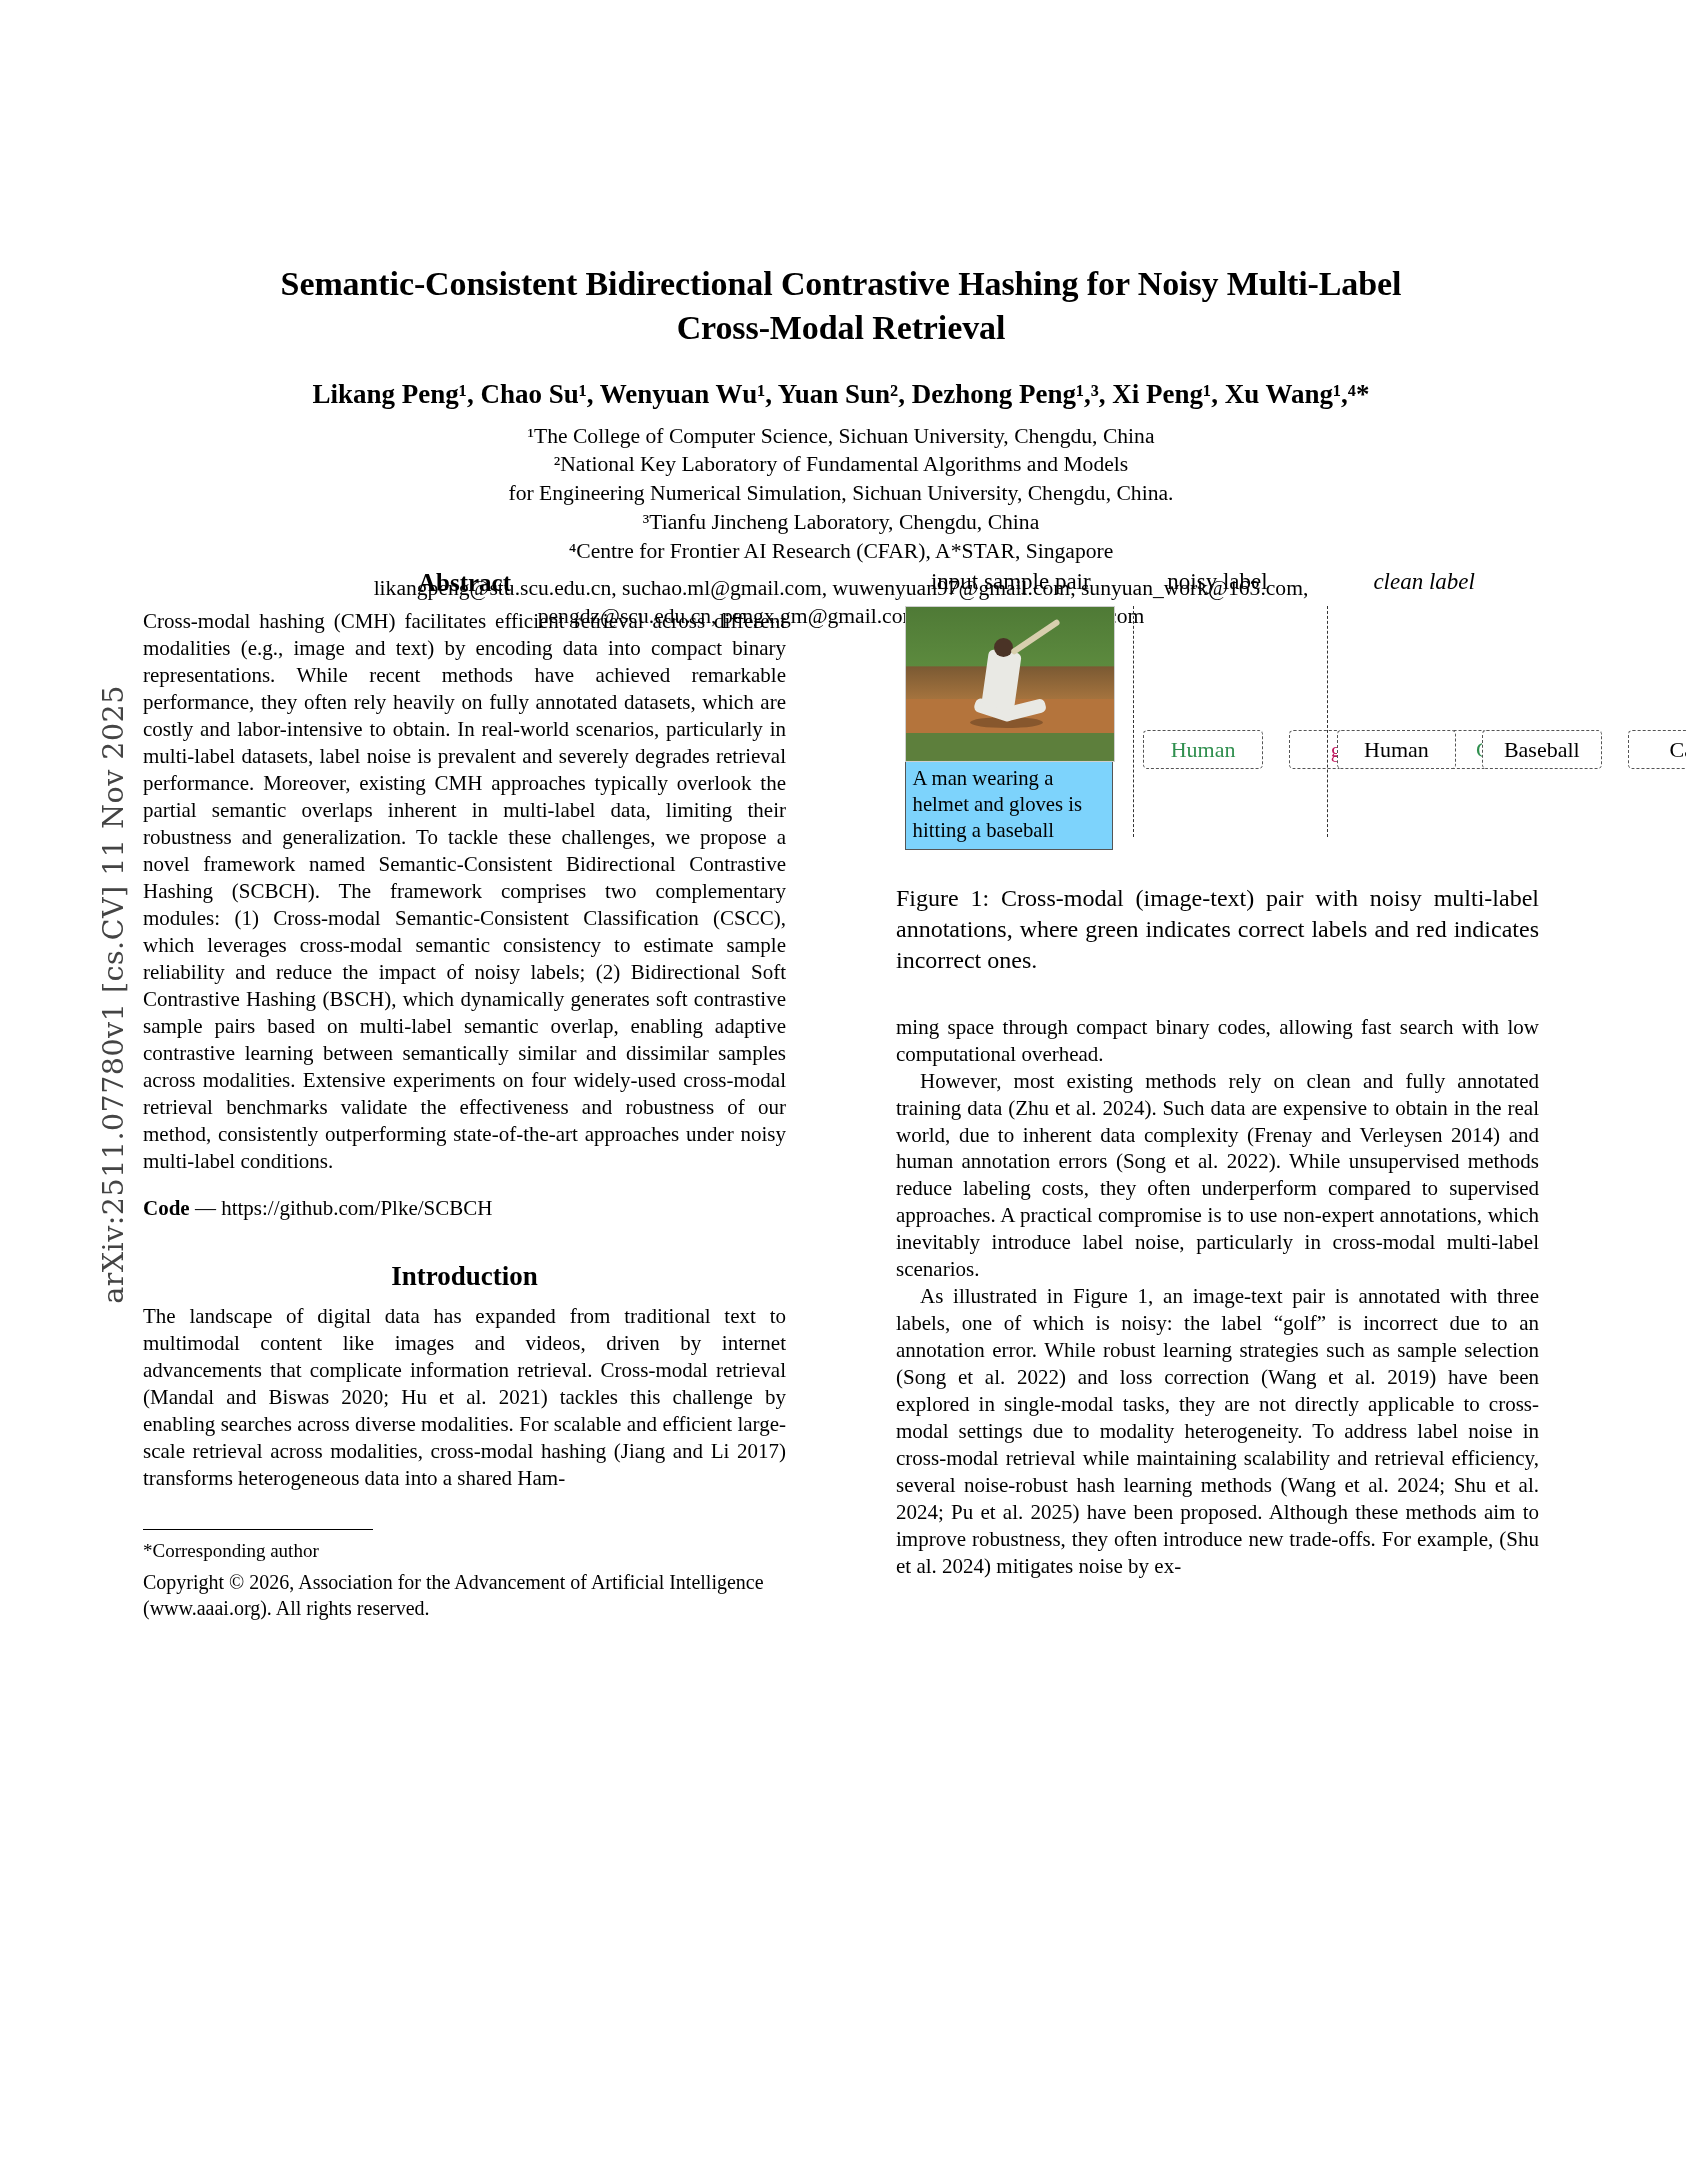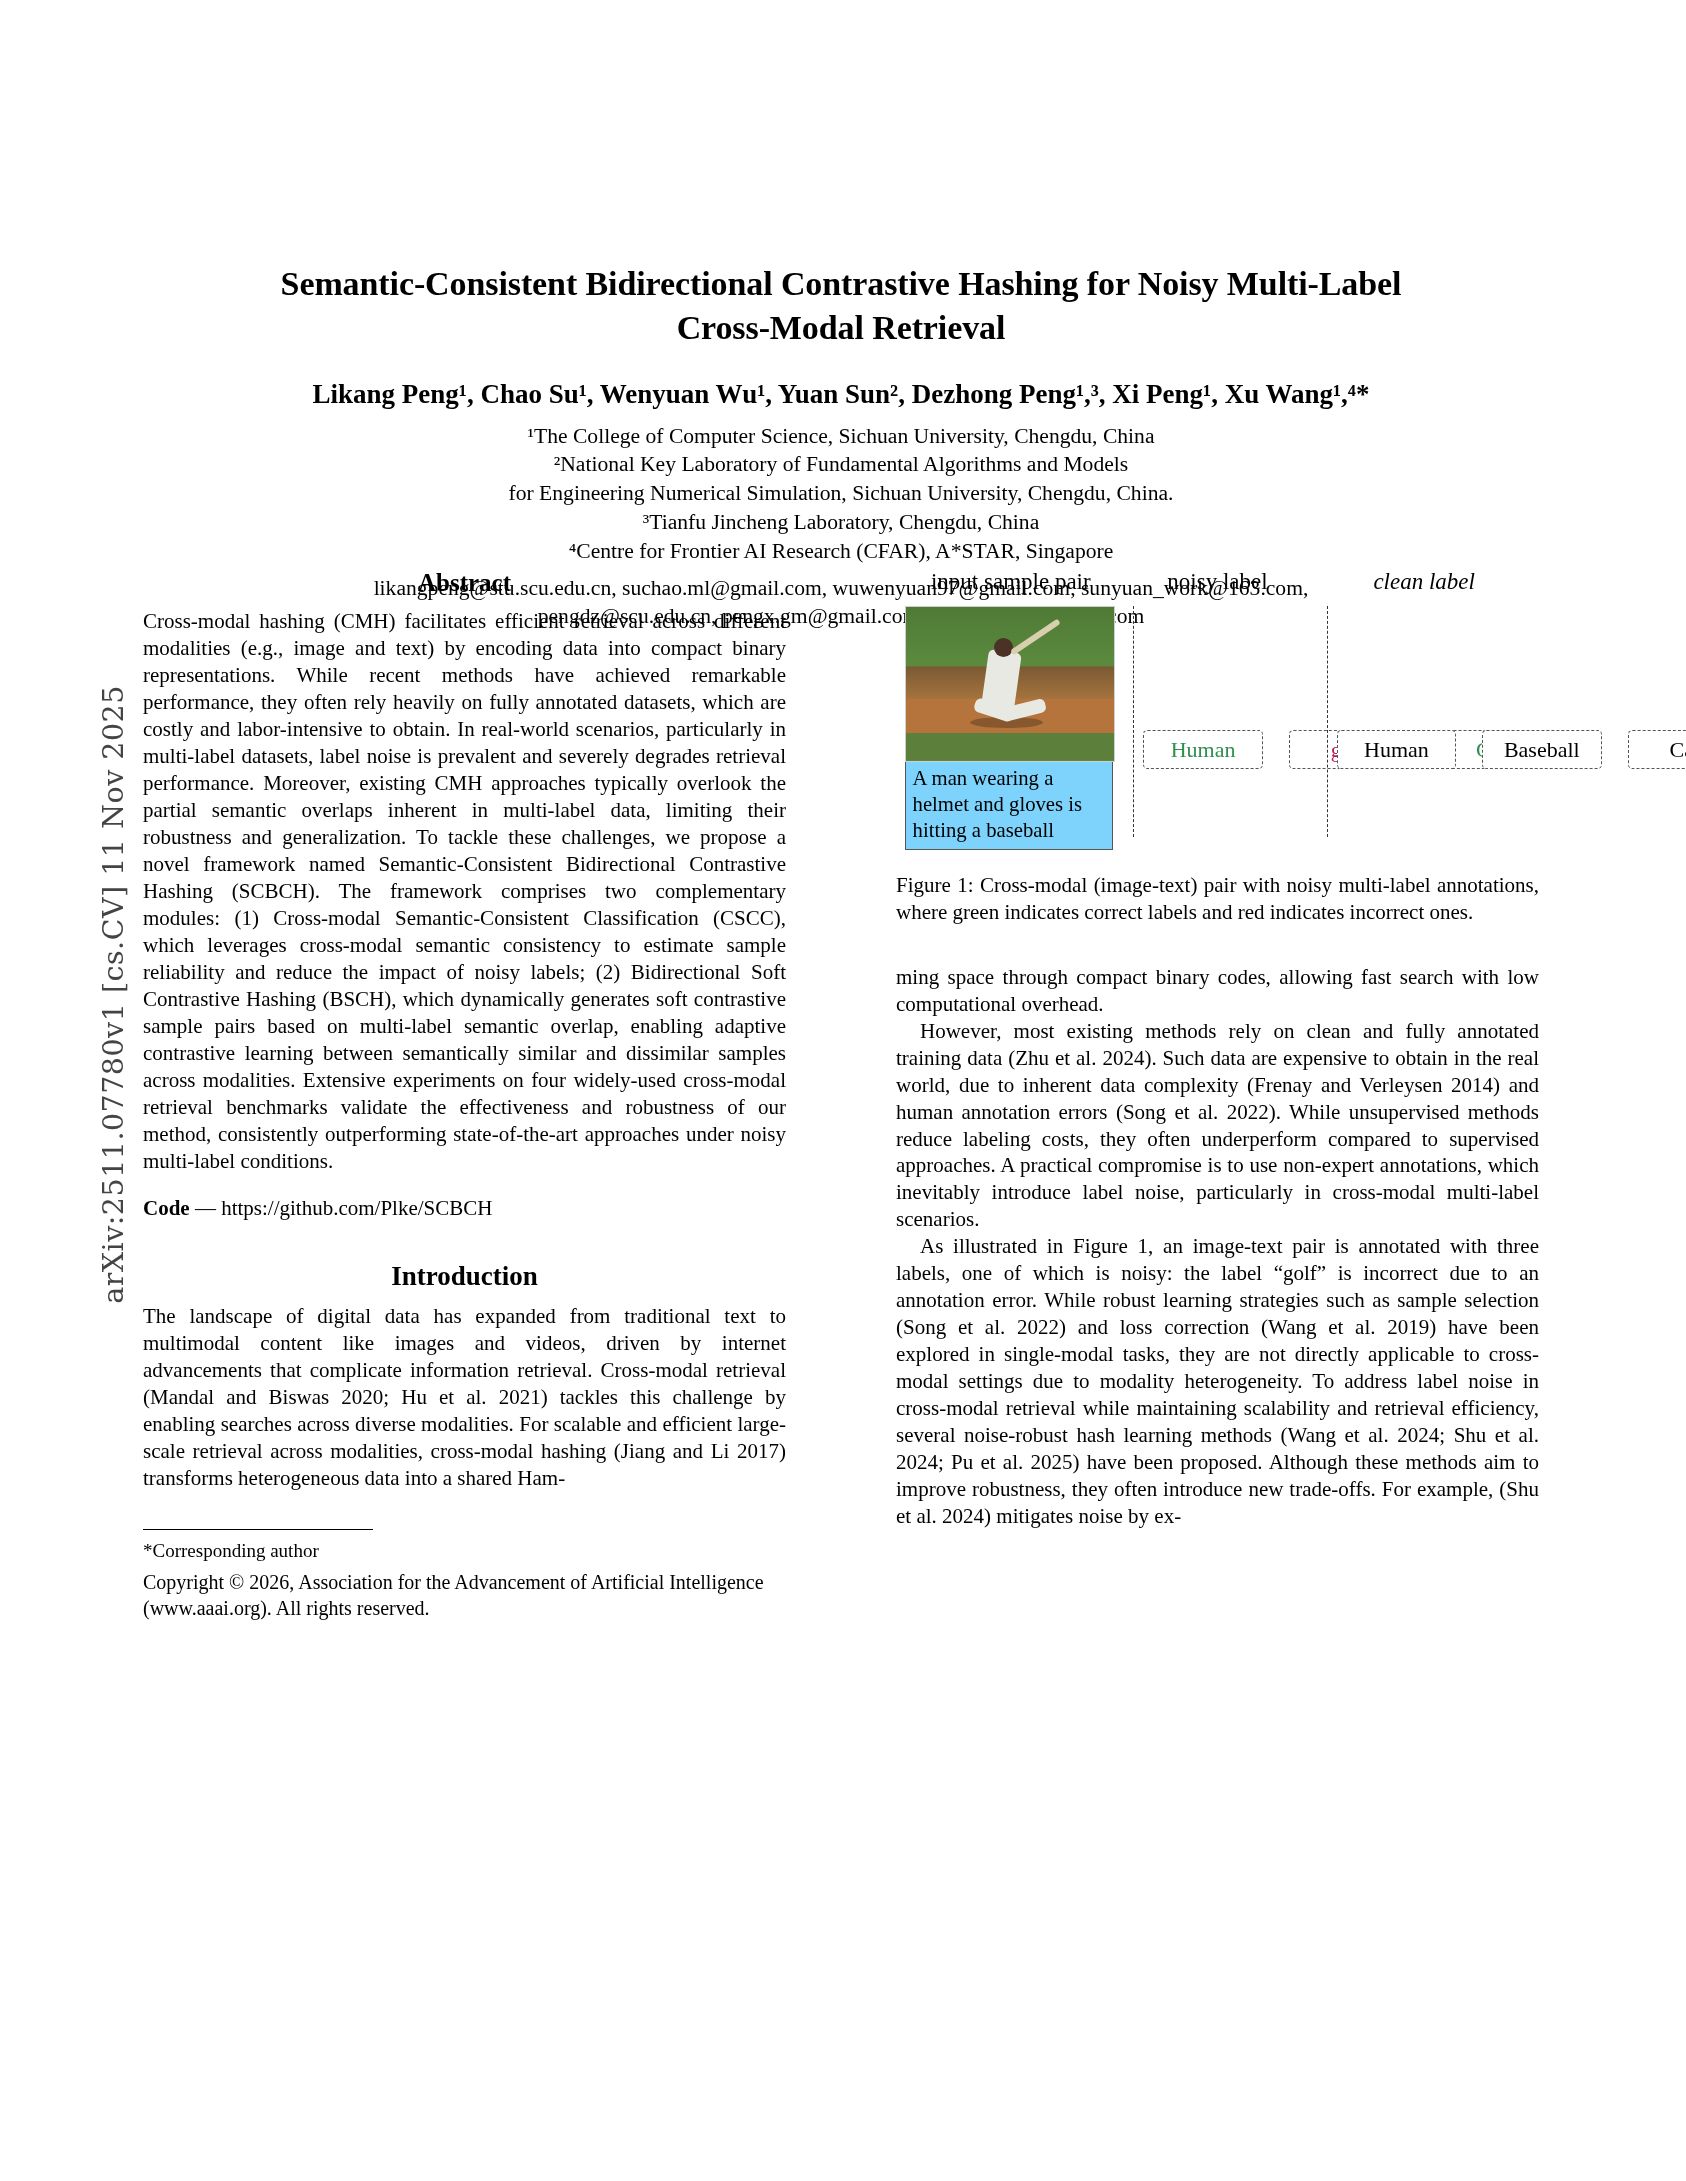--- a/index.html
+++ b/index.html
@@ -240,22 +240,22 @@
     font-size: 22px;
     padding: 5.5px 14.7px;
     min-width: 88px;
     text-align: center;
     background: #fff;
   }
   .tag.green { color: #2f8f4e; }
   .tag.red { color: #be185d; }
 
   .fig-caption {
-    margin-top: 28px;
-    font-size: 21px;
+    margin-top: 39px;
+    font-size: 24px;
     line-height: 1.3;
     text-align: justify;
   }
 
   .right-body {
     margin-top: 37px;
   }
 </style>
 </head>
 <body>

